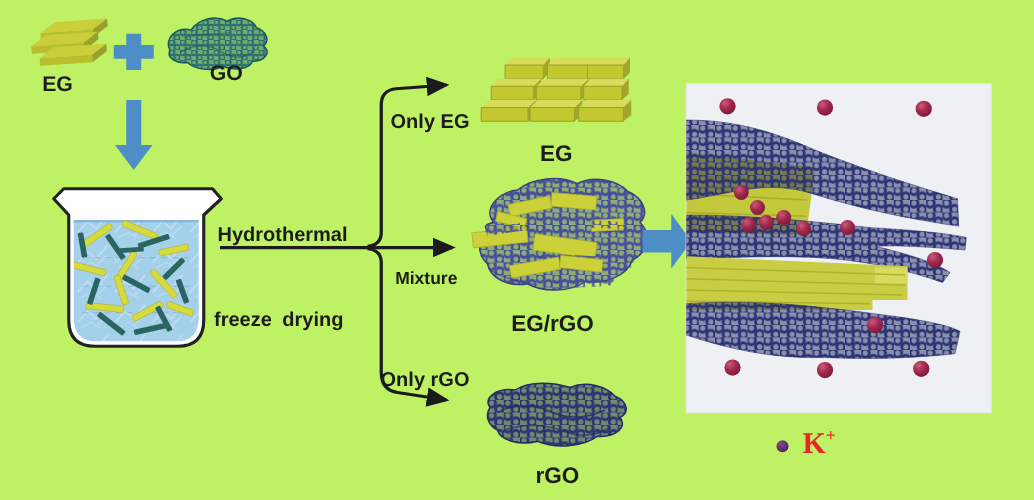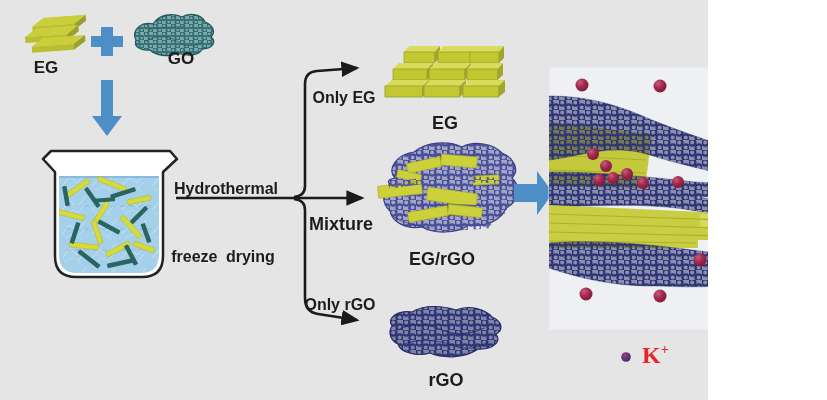--- a/index.html
+++ b/index.html
@@ -1,19 +1,19 @@
 <!DOCTYPE html>
 <html><head>
 <meta charset="utf-8">
 <style>
   html,body{margin:0;padding:0;background:#fff;}
-  #canvas{position:relative;width:708px;height:400px;background:#e5e5e5;font-family:"Liberation Sans",sans-serif;overflow:hidden;}
+  #canvas{position:relative;width:827px;height:400px;background:#bef264;font-family:"Liberation Sans",sans-serif;overflow:hidden;}
   .lbl{position:absolute;transform:translateX(-50%);font-weight:700;color:#1c1c1c;white-space:nowrap;line-height:1;}
   .s13{font-size:16px;}
-  .s14{font-size:18px;}
+  .s14{font-size:14px;}
   .s17{font-size:17px;}
   .s18{font-size:18px;}
   .ws{word-spacing:4px;margin-top:38px;}
   #k-legend{position:absolute;left:642px;top:343px;color:#e8262a;font-family:"Liberation Serif",serif;font-weight:700;font-size:24px;line-height:1;}
   #k-legend sup{font-size:14px;}
   svg{position:absolute;left:0;top:0;}
 </style>
 </head>
 <body>
 

